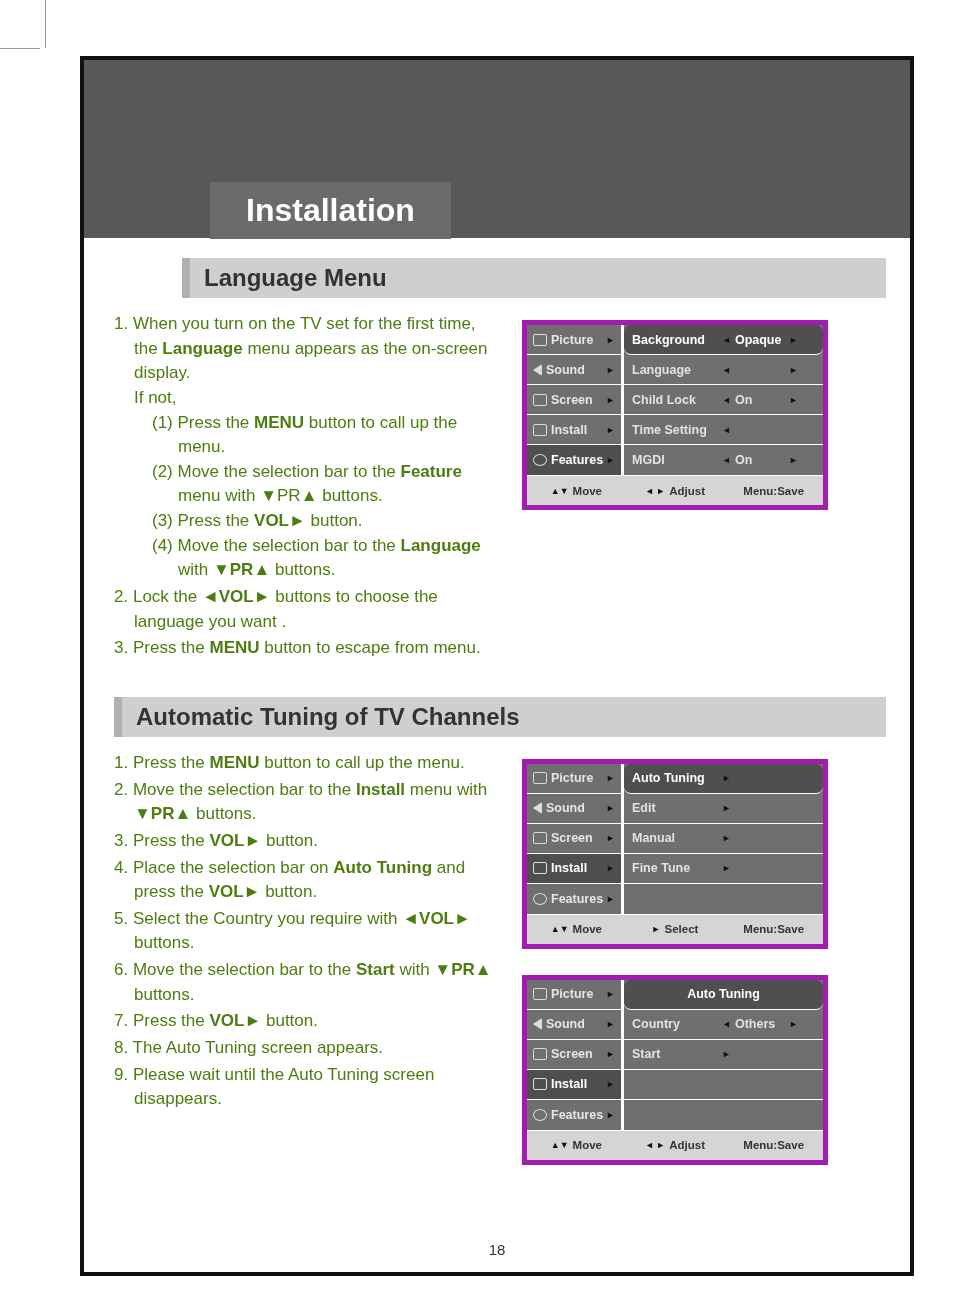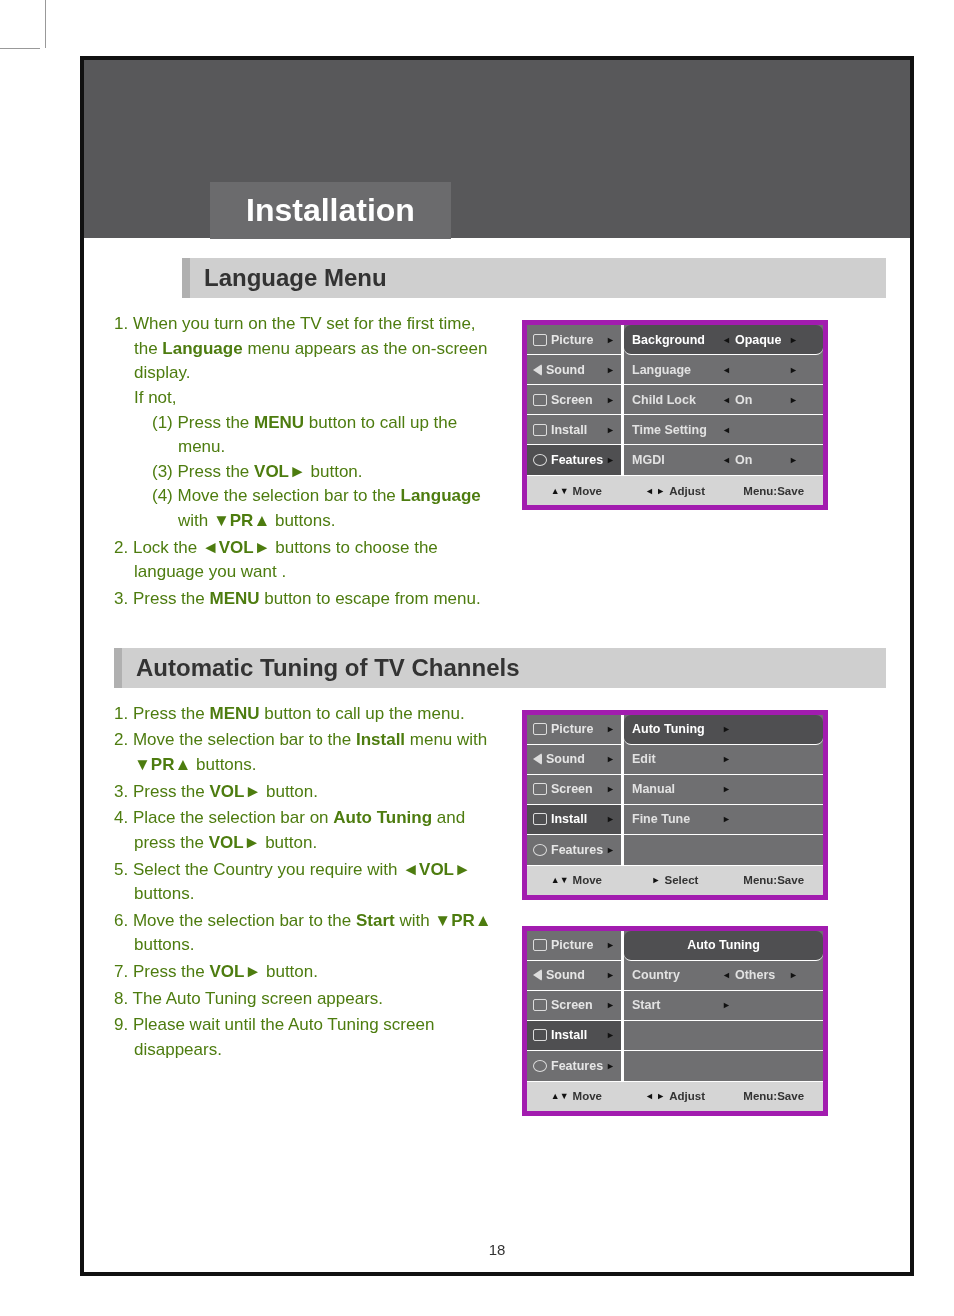--- a/index.html
+++ b/index.html
@@ -70,20 +70,21 @@
       <div class="section-heading">Language Menu</div>
 
       <div class="row">
         <div class="left-col">
           <ol class="main">
             <li>
               <span>When you turn on the TV set for the first time, the </span><b>Language</b><span> menu appears as the on-screen display.</span><br>
               <span>If not,</span>
               <div class="sub">
                 <div><span>(1) Press the </span><b>MENU</b><span> button to call up the menu.</span></div>
+                <div><span>(2) Move the selection bar to the </span><b>Feature</b><span> menu with  ▼PR▲ buttons.</span></div>
                 <div><span>(3) Press the </span><b>VOL►</b><span> button.</span></div>
                 <div><span>(4) Move the selection bar to the </span><b>Language</b><span> with  ▼</span><b>PR▲</b><span> buttons.</span></div>
               </div>
             </li>
             <li><span>Lock the  ◄</span><b>VOL►</b><span>  buttons to choose the language you want .</span></li>
             <li><span>Press the </span><b>MENU</b><span> button to escape from menu.</span></li>
           </ol>
         </div>
 
         <div class="right-col">

